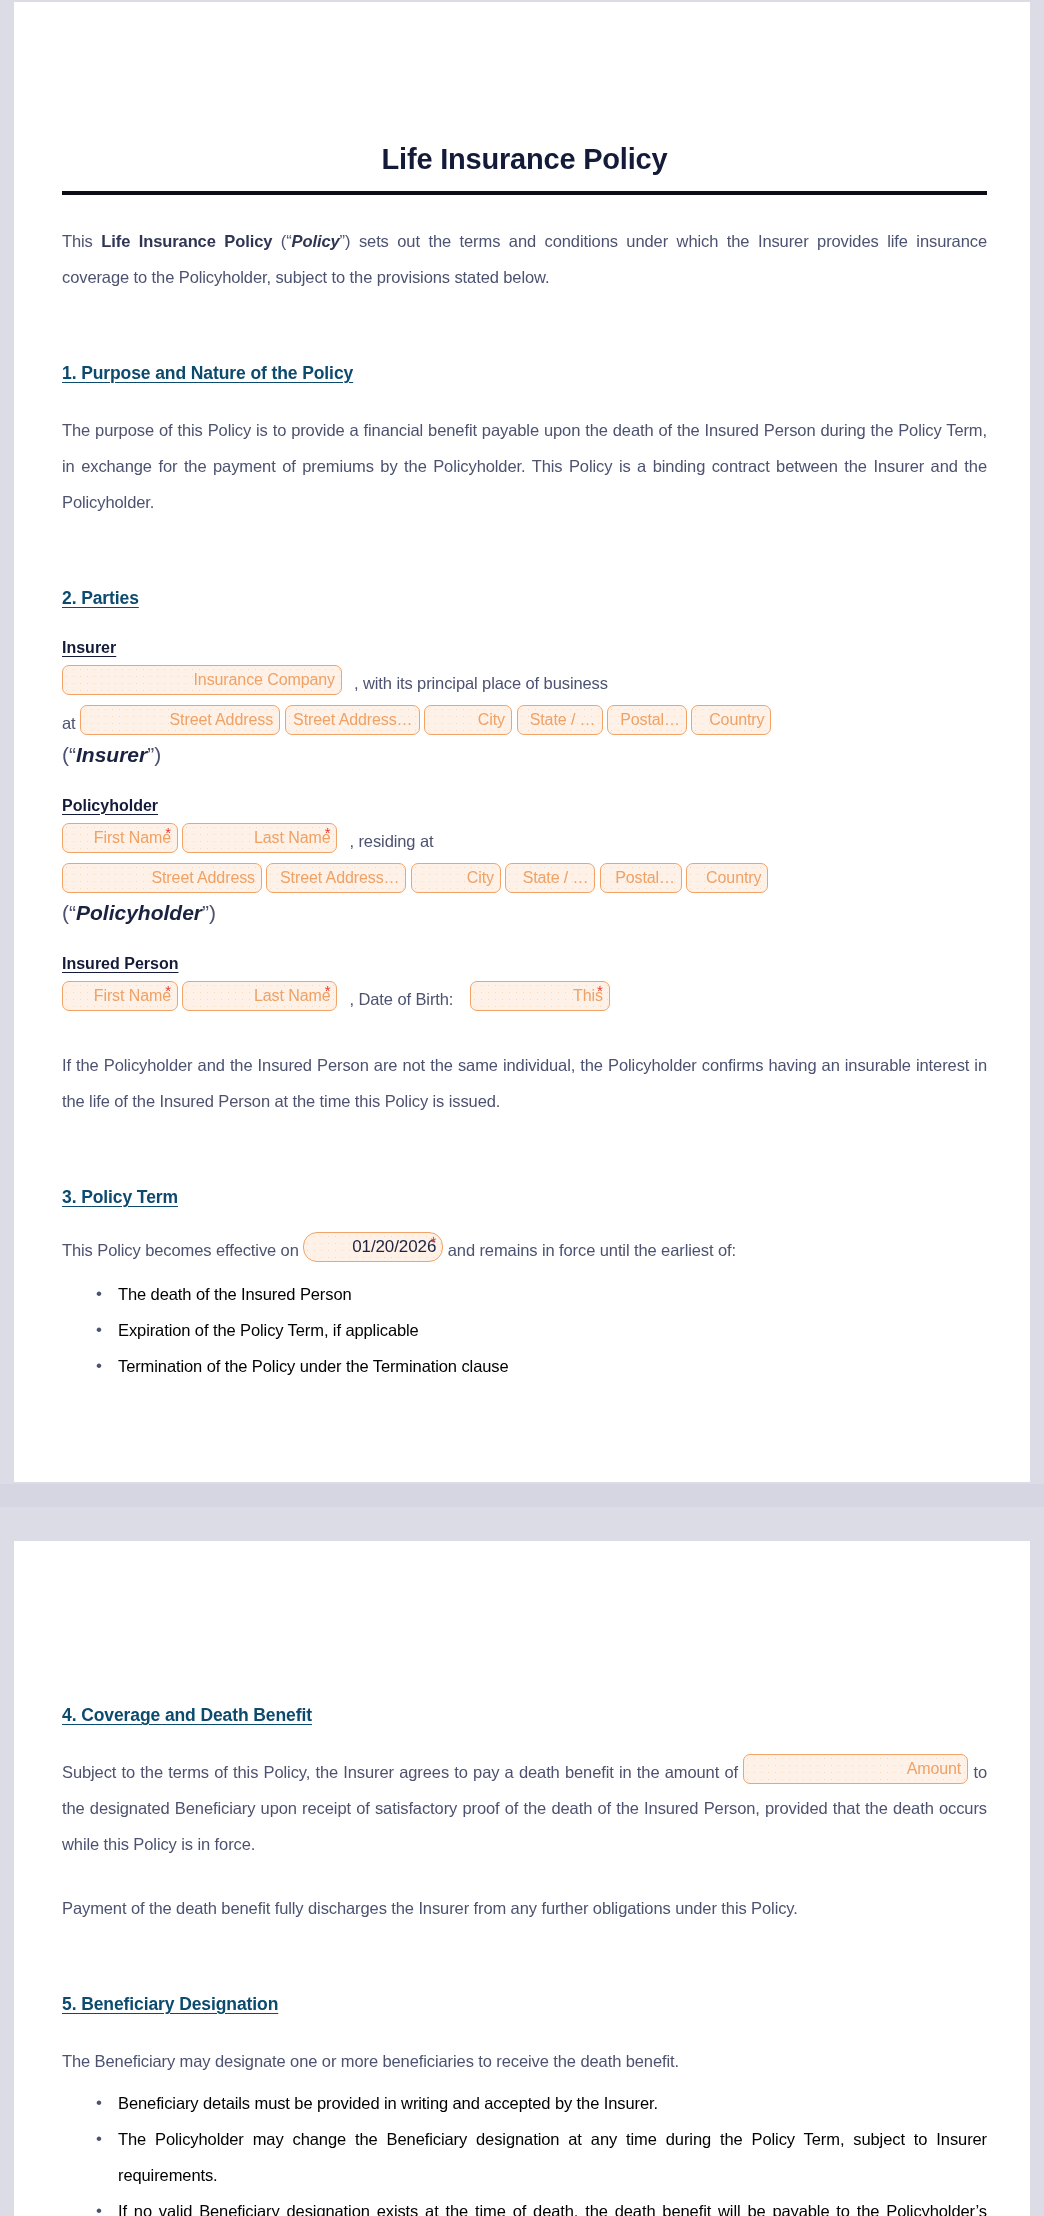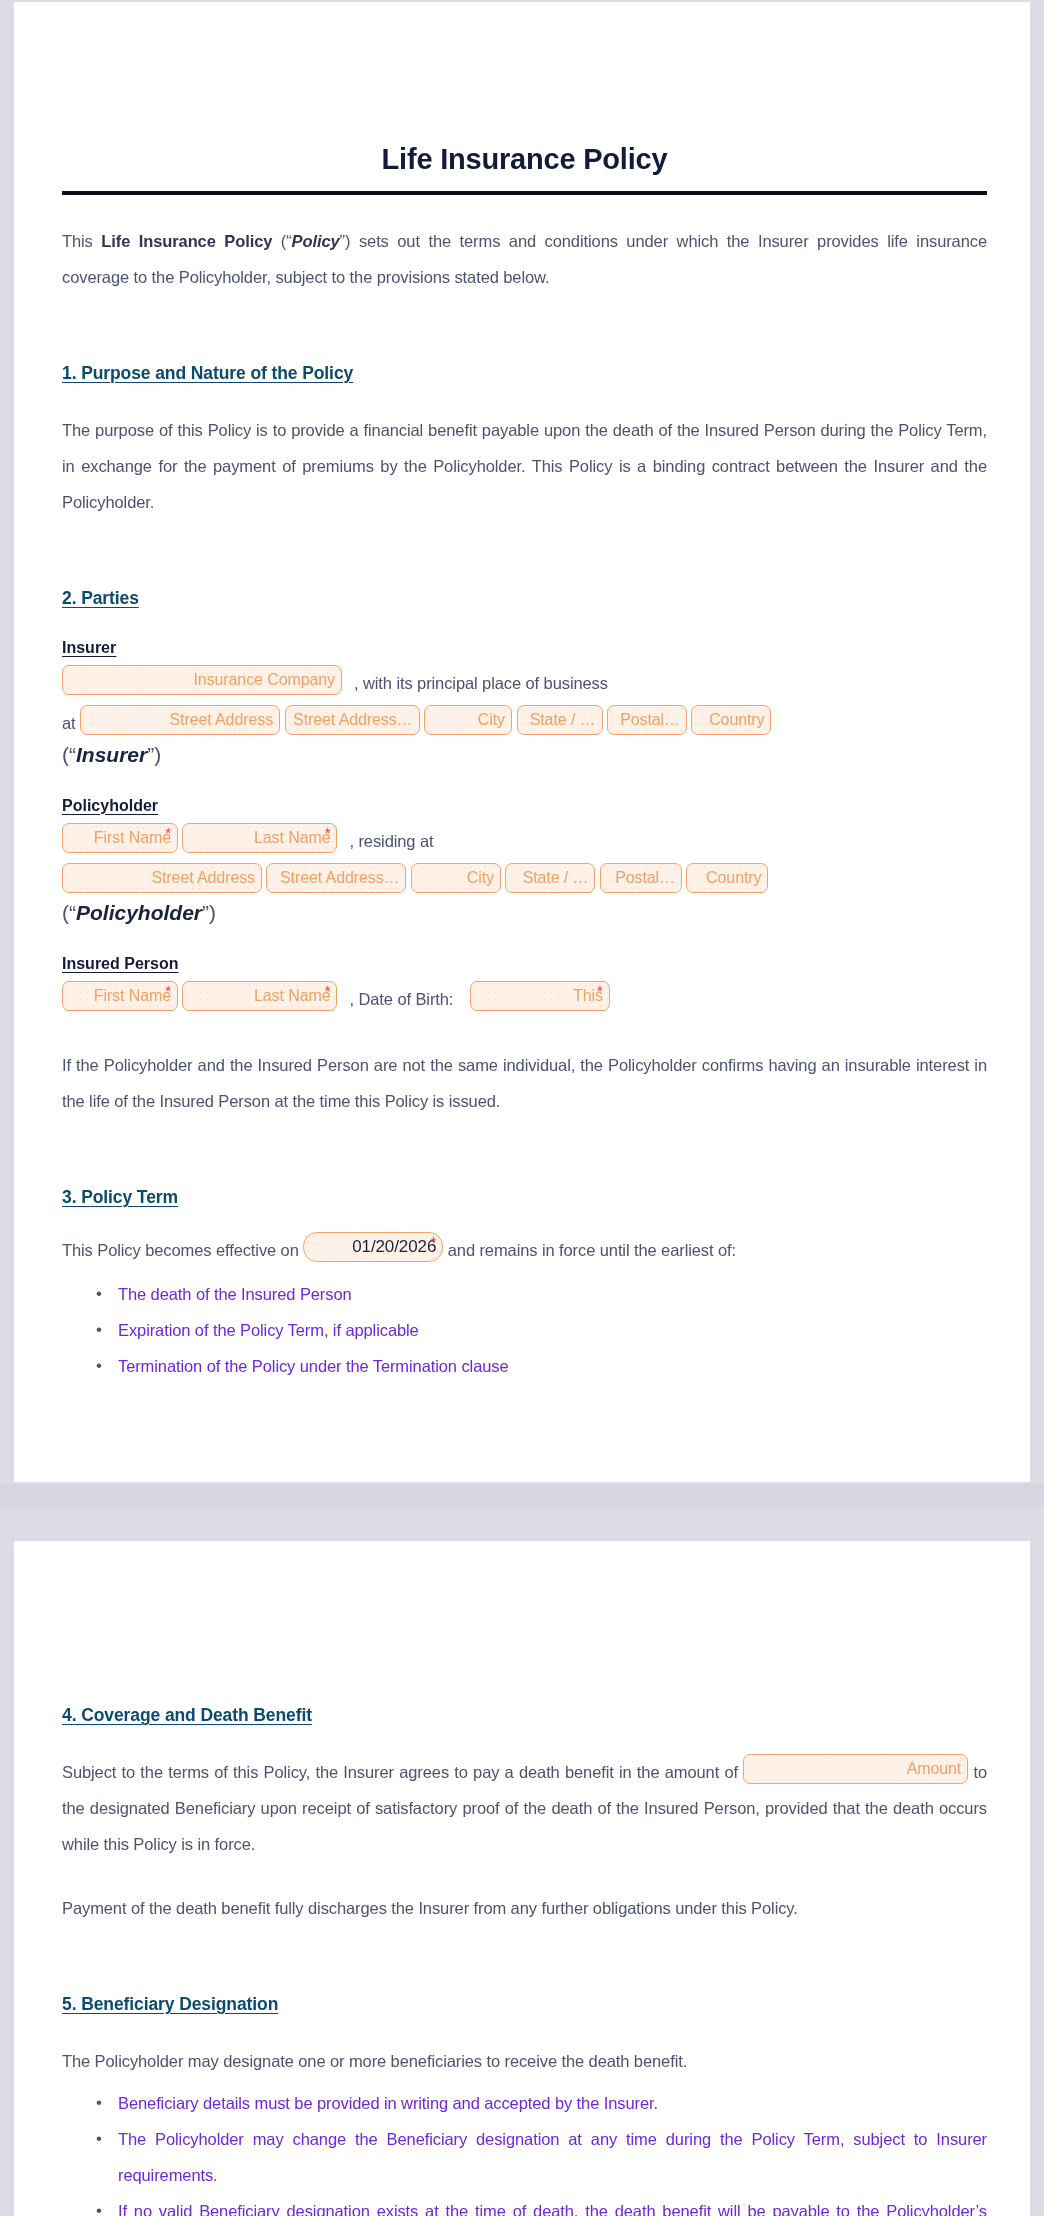--- a/index.html
+++ b/index.html
@@ -101,21 +101,21 @@
   .party-block { margin-top: 30px; }
 
   ul.bullets {
     margin: 6px 0 0 0;
     padding-left: 56px;
     list-style: none;
   }
   ul.bullets li {
     font-size: 16.5px;
     line-height: 36px;
-    color: #6d28d9;
+    color: #000000;
     position: relative;
     text-align: justify;
     letter-spacing: -0.1px;
   }
   ul.bullets li::before {
     content: "\2022";
     position: absolute;
     left: -22px;
     color: #4c5270;
     font-size: 17px;
@@ -278,21 +278,21 @@
       <div class="section-wrap" style="padding-top:130px">
         <h2 class="section">4. Coverage and Death Benefit</h2>
       </div>
       <p class="body"><span>Subject to the terms of this Policy, the Insurer agrees to pay a death benefit in the amount of</span> <span class="fld w-amount">Amount</span> <span>to the designated Beneficiary upon receipt of satisfactory proof of the death of the Insured Person, provided that the death occurs while this Policy is in force.</span></p>
 
       <p class="body nojust">Payment of the death benefit fully discharges the Insurer from any further obligations under this Policy.</p>
 
       <div class="section-wrap">
         <h2 class="section">5. Beneficiary Designation</h2>
       </div>
-      <p class="body nojust">The Policyholder may designate one or more beneficiaries to receive the death benefit.</p>
+      <p class="body nojust">The Beneficiary may designate one or more beneficiaries to receive the death benefit.</p>
       <ul class="bullets">
         <li>Beneficiary details must be provided in writing and accepted by the Insurer.</li>
         <li>The Policyholder may change the Beneficiary designation at any time during the Policy Term, subject to Insurer requirements.</li>
         <li>If no valid Beneficiary designation exists at the time of death, the death benefit will be payable to the Policyholder’s estate.</li>
       </ul>
 
     </div>
   </div>
 
 </div>

